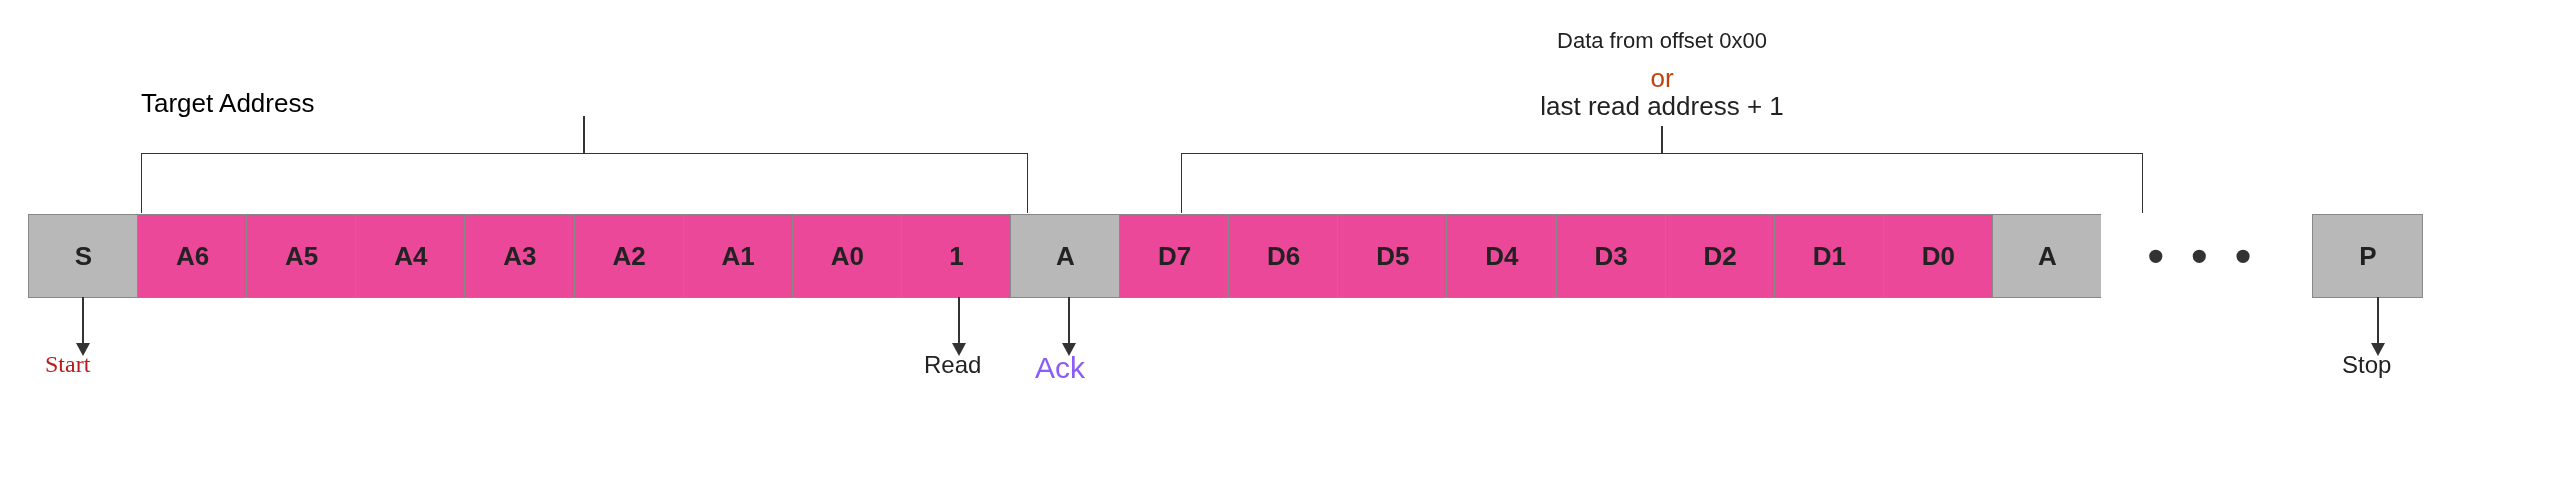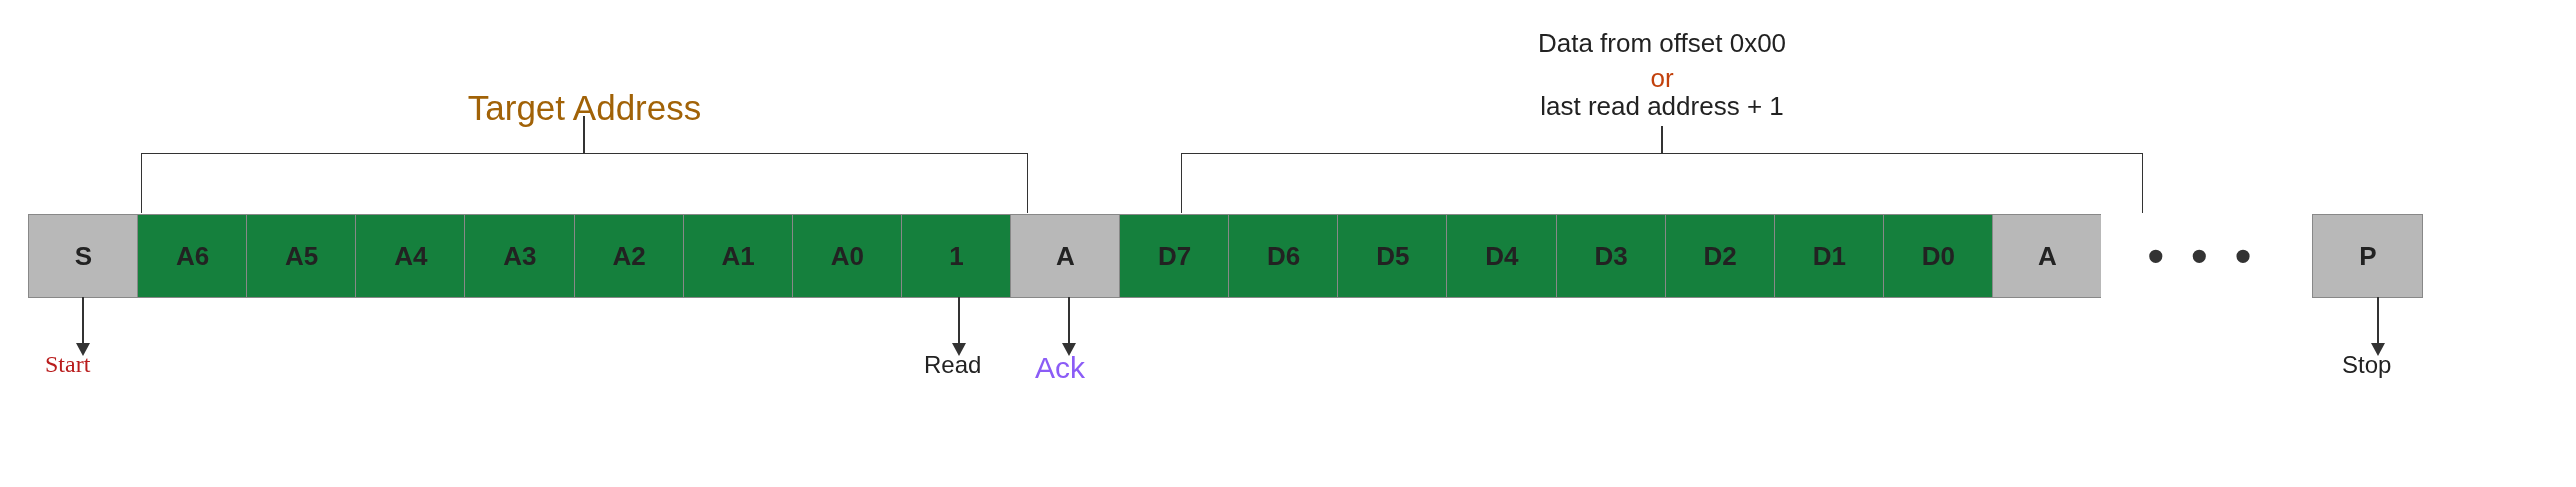--- a/index.html
+++ b/index.html
@@ -36,21 +36,21 @@
       display: flex;
       align-items: center;
       justify-content: center;
       font-size: 26px;
       font-weight: bold;
       color: #222;
       margin-right: -1.9px;
     }
 
     .cell.white-bg {
-      background: #15803d;
+      background: #ec4899;
     }
 
     .cell.special {
       background: #b8b8b8;
     }
 
     .cell.dots {
       background: #ffffff;
       border: none;
       font-size: 46px;
@@ -72,23 +72,22 @@
     height: 60px;
     border-top: 1.9px solid #333;
     border-left: 1.9px solid #333;
     border-right: 1.9px solid #333;
   "></div>
   <div style="
     position:absolute;
     left: 141px;
     top: 88px;
     width: 887px;
-    text-align:center;
-    font-size:35px;
-    color:#a16207;
+    font-size:26px;
+    color:#000000;
     font-family: Arial, sans-serif;
   ">Target Address</div>
 
   <div style="
     position:absolute;
     left: 583px;
     top: 116px;
     width: 1.9px;
     height: 37px;
     background:#333;
@@ -104,21 +103,21 @@
     border-left: 1.9px solid #333;
     border-right: 1.9px solid #333;
   "></div>
 
   <div style="
     position:absolute;
     left: 1181px;
     top: 28px;
     width: 962px;
     text-align:center;
-    font-size:26px;
+    font-size:22px;
     color:#222;
     font-family: Arial, sans-serif;
   ">Data from offset 0x00</div>
   <div style="
     position:absolute;
     left: 1181px;
     top: 63px;
     width: 962px;
     text-align:center;
     font-size:26px;

